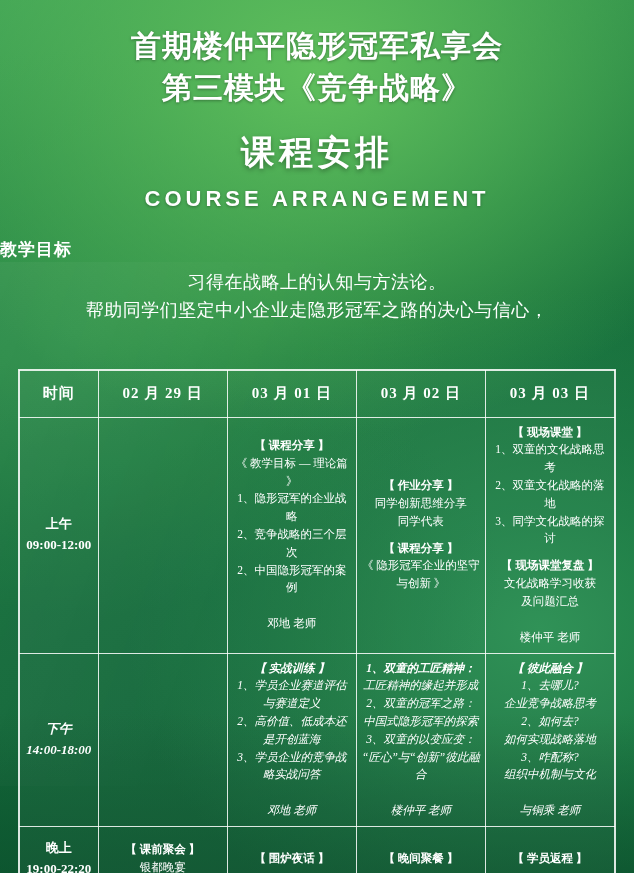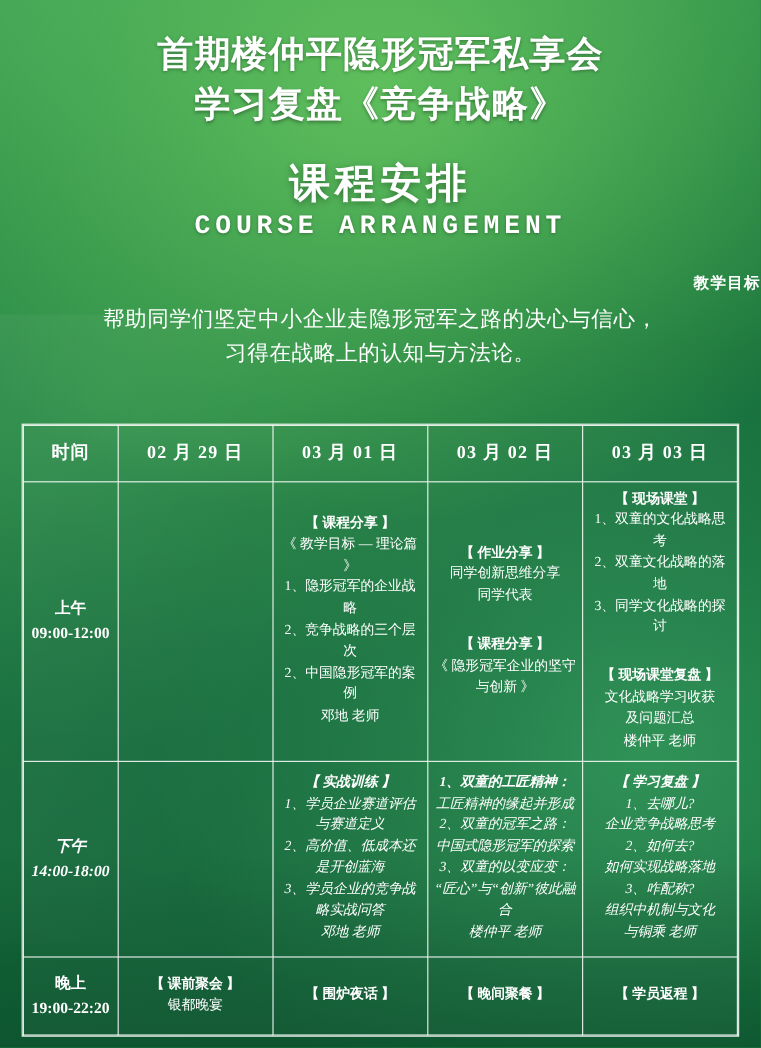--- a/index.html
+++ b/index.html
@@ -72,35 +72,36 @@
     margin-top: 22px;
     color: #ffffff;
     font-family: "Liberation Serif", serif;
     font-weight: bold;
     font-size: 34px;
     letter-spacing: 4px;
     text-shadow: 0 2px 5px rgba(0,0,0,0.35);
   }
   .title-en {
     text-align: center;
-    color: #ffffff;
-    font-family: Liberation Mono, monospace;
+    margin-top: 10px;
+    color: #ffffff;
+    font-family: Liberation Sans, sans-serif;
     font-weight: bold;
     font-size: 22px;
     letter-spacing: 4px;
     text-shadow: 0 1px 3px rgba(0,0,0,0.3);
   }
 
   .goal-title {
-    text-align: right;
+    text-align: left;
     margin-top: 26px;
     color: #ffffff;
     font-family: "Liberation Serif", serif;
     font-weight: bold;
-    font-size: 13px;
+    font-size: 17px;
     letter-spacing: 1px;
   }
   .goal-body {
     text-align: center;
     margin-top: 8px;
     color: #ffffff;
     font-family: "Liberation Serif", serif;
     font-size: 18px;
     line-height: 1.55;
     letter-spacing: 0.5px;
@@ -136,63 +137,63 @@
 
   .slot {
     font-size: 13px;
     font-weight: bold;
     line-height: 1.6;
   }
   .cellwrap {
     display: flex;
     flex-direction: column;
     justify-content: center;
-    gap: 23px;
+    gap: 9px;
   }
   .block {
     font-size: 11.5px;
     line-height: 1.55;
   }
   .block .bt {
     display: block;
   }
   .block .bl {
     display: block;
   }
   .block .teacher {
     display: block;
-    margin-top: 1px;
+    margin-top: 18px;
   }
   .bold {
     font-weight: bold;
   }
   .row-am td { height: 160px; }
   .row-pm td { height: 150px; font-style: italic; }
   .row-night td { height: 52px; }
   .row-night .block { font-size: 11.5px; }
   .empty { }
 </style>
 </head>
 <body>
 
 <div class="poster">
   <div class="content">
 
     <div class="headline">
       <div class="line1">首期楼仲平隐形冠军私享会</div>
-      <div class="line2">学习复盘《竞争战略》</div>
+      <div class="line2">第三模块《竞争战略》</div>
     </div>
 
     <div class="title-cn">课程安排</div>
     <div class="title-en">COURSE  ARRANGEMENT</div>
 
     <div class="goal-title">教学目标</div>
     <div class="goal-body">
+      <div>习得在战略上的认知与方法论。</div>
       <div>帮助同学们坚定中小企业走隐形冠军之路的决心与信心，</div>
-      <div>习得在战略上的认知与方法论。</div>
     </div>
 
     <div class="schedule">
       <table class="sched">
         <colgroup>
           <col class="col-time">
           <col class="col-day">
           <col class="col-day">
           <col class="col-day">
           <col class="col-day">
@@ -279,21 +280,21 @@
                     <span class="bl">中国式隐形冠军的探索</span>
                     <span class="bl">3、双童的以变应变：</span>
                     <span class="bl">“匠心”与“创新”彼此融合</span>
                     <span class="teacher">楼仲平 老师</span>
                   </div>
                 </div>
               </td>
               <td>
                 <div class="cellwrap">
                   <div class="block">
-                    <span class="bt bold">【 学习复盘 】</span>
+                    <span class="bt bold">【 彼此融合 】</span>
                     <span class="bl">1、去哪儿?</span>
                     <span class="bl">企业竞争战略思考</span>
                     <span class="bl">2、如何去?</span>
                     <span class="bl">如何实现战略落地</span>
                     <span class="bl">3、咋配称?</span>
                     <span class="bl">组织中机制与文化</span>
                     <span class="teacher">与铜乘 老师</span>
                   </div>
                 </div>
               </td>

